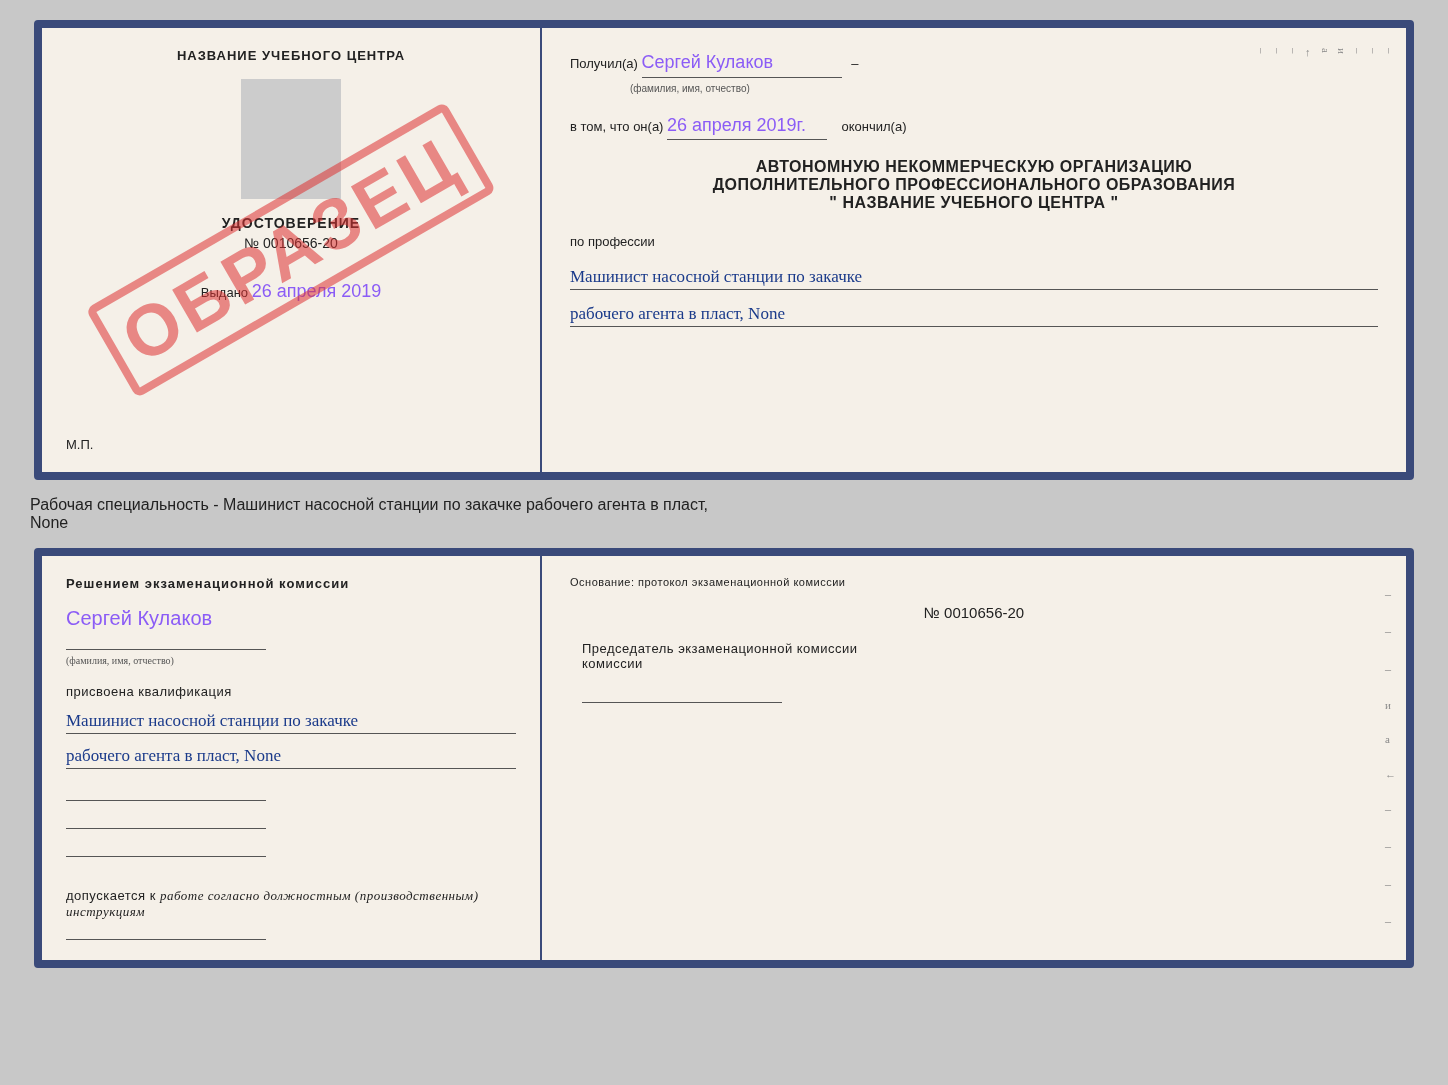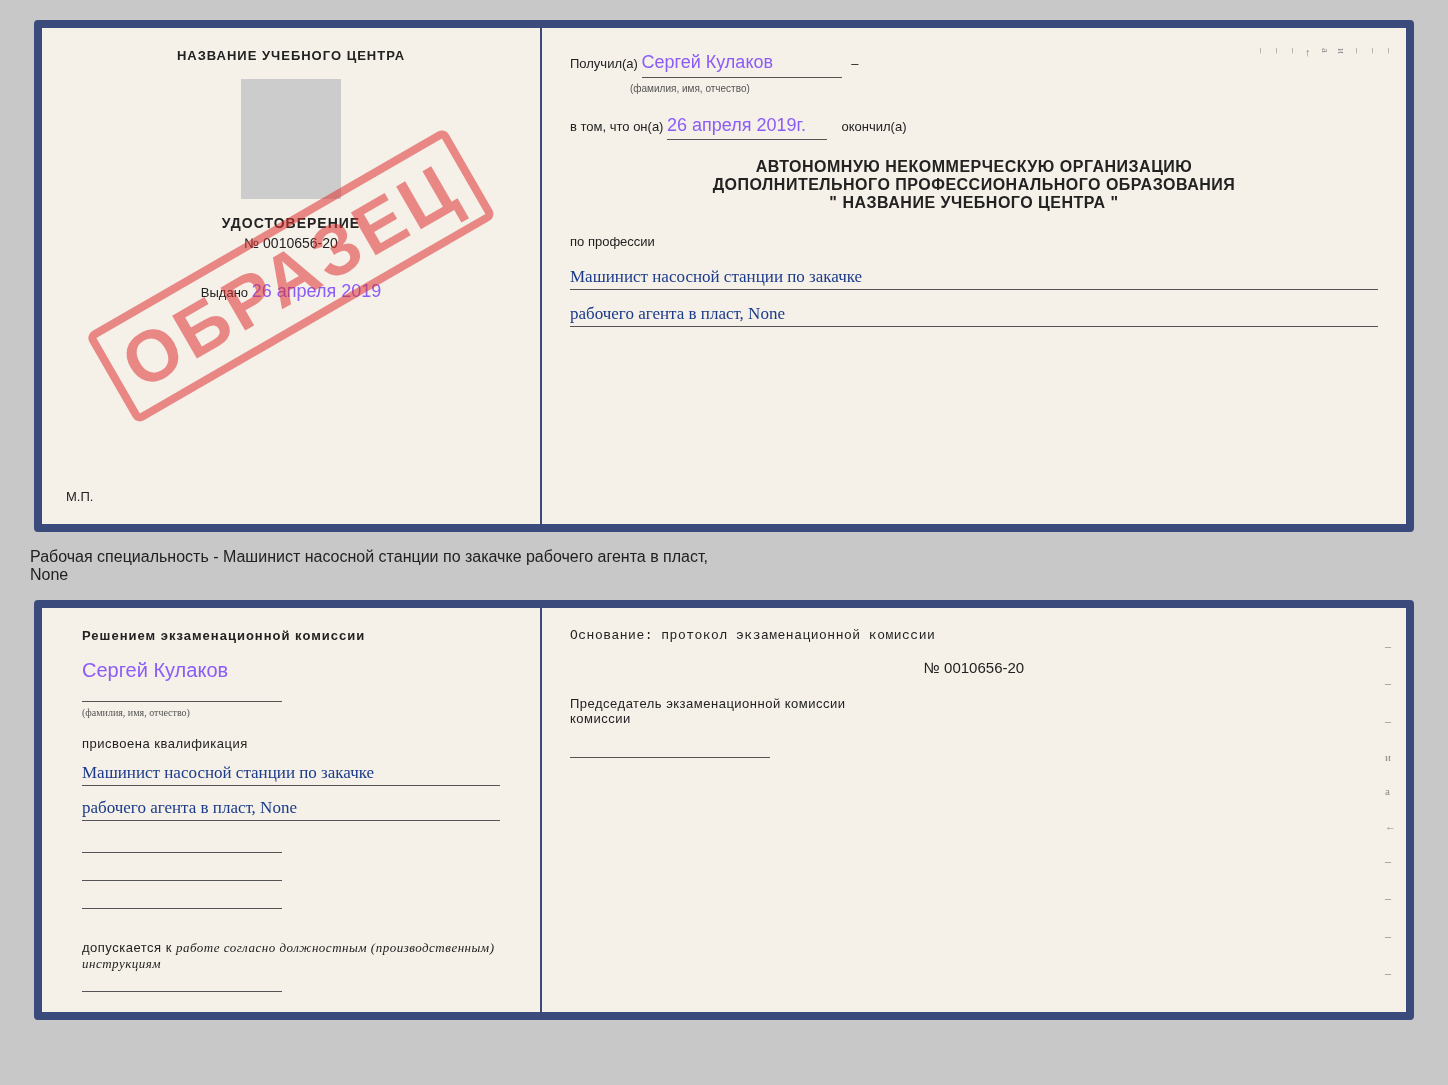--- a/index.html
+++ b/index.html
@@ -20,21 +20,21 @@
       border: 8px solid #3a4a7a;
       border-radius: 4px;
       width: 1380px;
       display: flex;
       position: relative;
       overflow: hidden;
     }
 
     
     .top-doc {
-      height: 512px;
+      height: 460px;
     }
 
     .top-doc .left-panel {
       width: 500px;
       border-right: 2px solid #3a4a7a;
       padding: 20px 24px;
       display: flex;
       flex-direction: column;
       align-items: center;
       position: relative;
@@ -191,21 +191,21 @@
     }
 
     
     .bottom-doc {
       height: 420px;
     }
 
     .bottom-doc .left-panel {
       width: 500px;
       border-right: 2px solid #3a4a7a;
-      padding: 20px 40px;
+      padding: 20px 24px;
       display: flex;
       flex-direction: column;
       gap: 8px;
       background: #f5f0e8;
     }
 
     .bottom-doc .right-panel {
       flex: 1;
       padding: 20px 28px;
       display: flex;
@@ -253,22 +253,22 @@
       justify-content: space-around;
       padding: 20px 0;
     }
 
     .deco-dash {
       font-size: 12px;
       color: #888;
     }
 
     .osnov-text {
-      font-size: 13px;
-      font-family: Liberation Mono, monospace;
+      font-size: 11px;
+      font-family: Liberation Sans, sans-serif;
       color: #222;
       letter-spacing: 0.5px;
     }
 
     .protokol-number {
       font-size: 15px;
       text-align: center;
       color: #222;
       font-family: Arial, sans-serif;
       margin-top: 6px;
@@ -380,21 +380,21 @@
       <div class="sign-line" style="margin-top:4px;"></div>
     </div>
   </div>
 
   <div class="right-panel">
     <div class="osnov-text">Основание: протокол экзаменационной комиссии</div>
 
     <div class="protokol-number">№ 0010656-20</div>
 
 
-    <div style="margin-top:10px;">
+    <div style="margin-top:10px;margin-left:12px;">
       <div class="komissia-text">
         <span>Председатель экзаменационной комиссии</span>
       </div>
       <div class="komissia-text">комиссии</div>
       <div class="sign-line" style="margin-top:16px;"></div>
     </div>
 
 
     <div class="right-deco-bottom">
       <span class="deco-dash">–</span>

